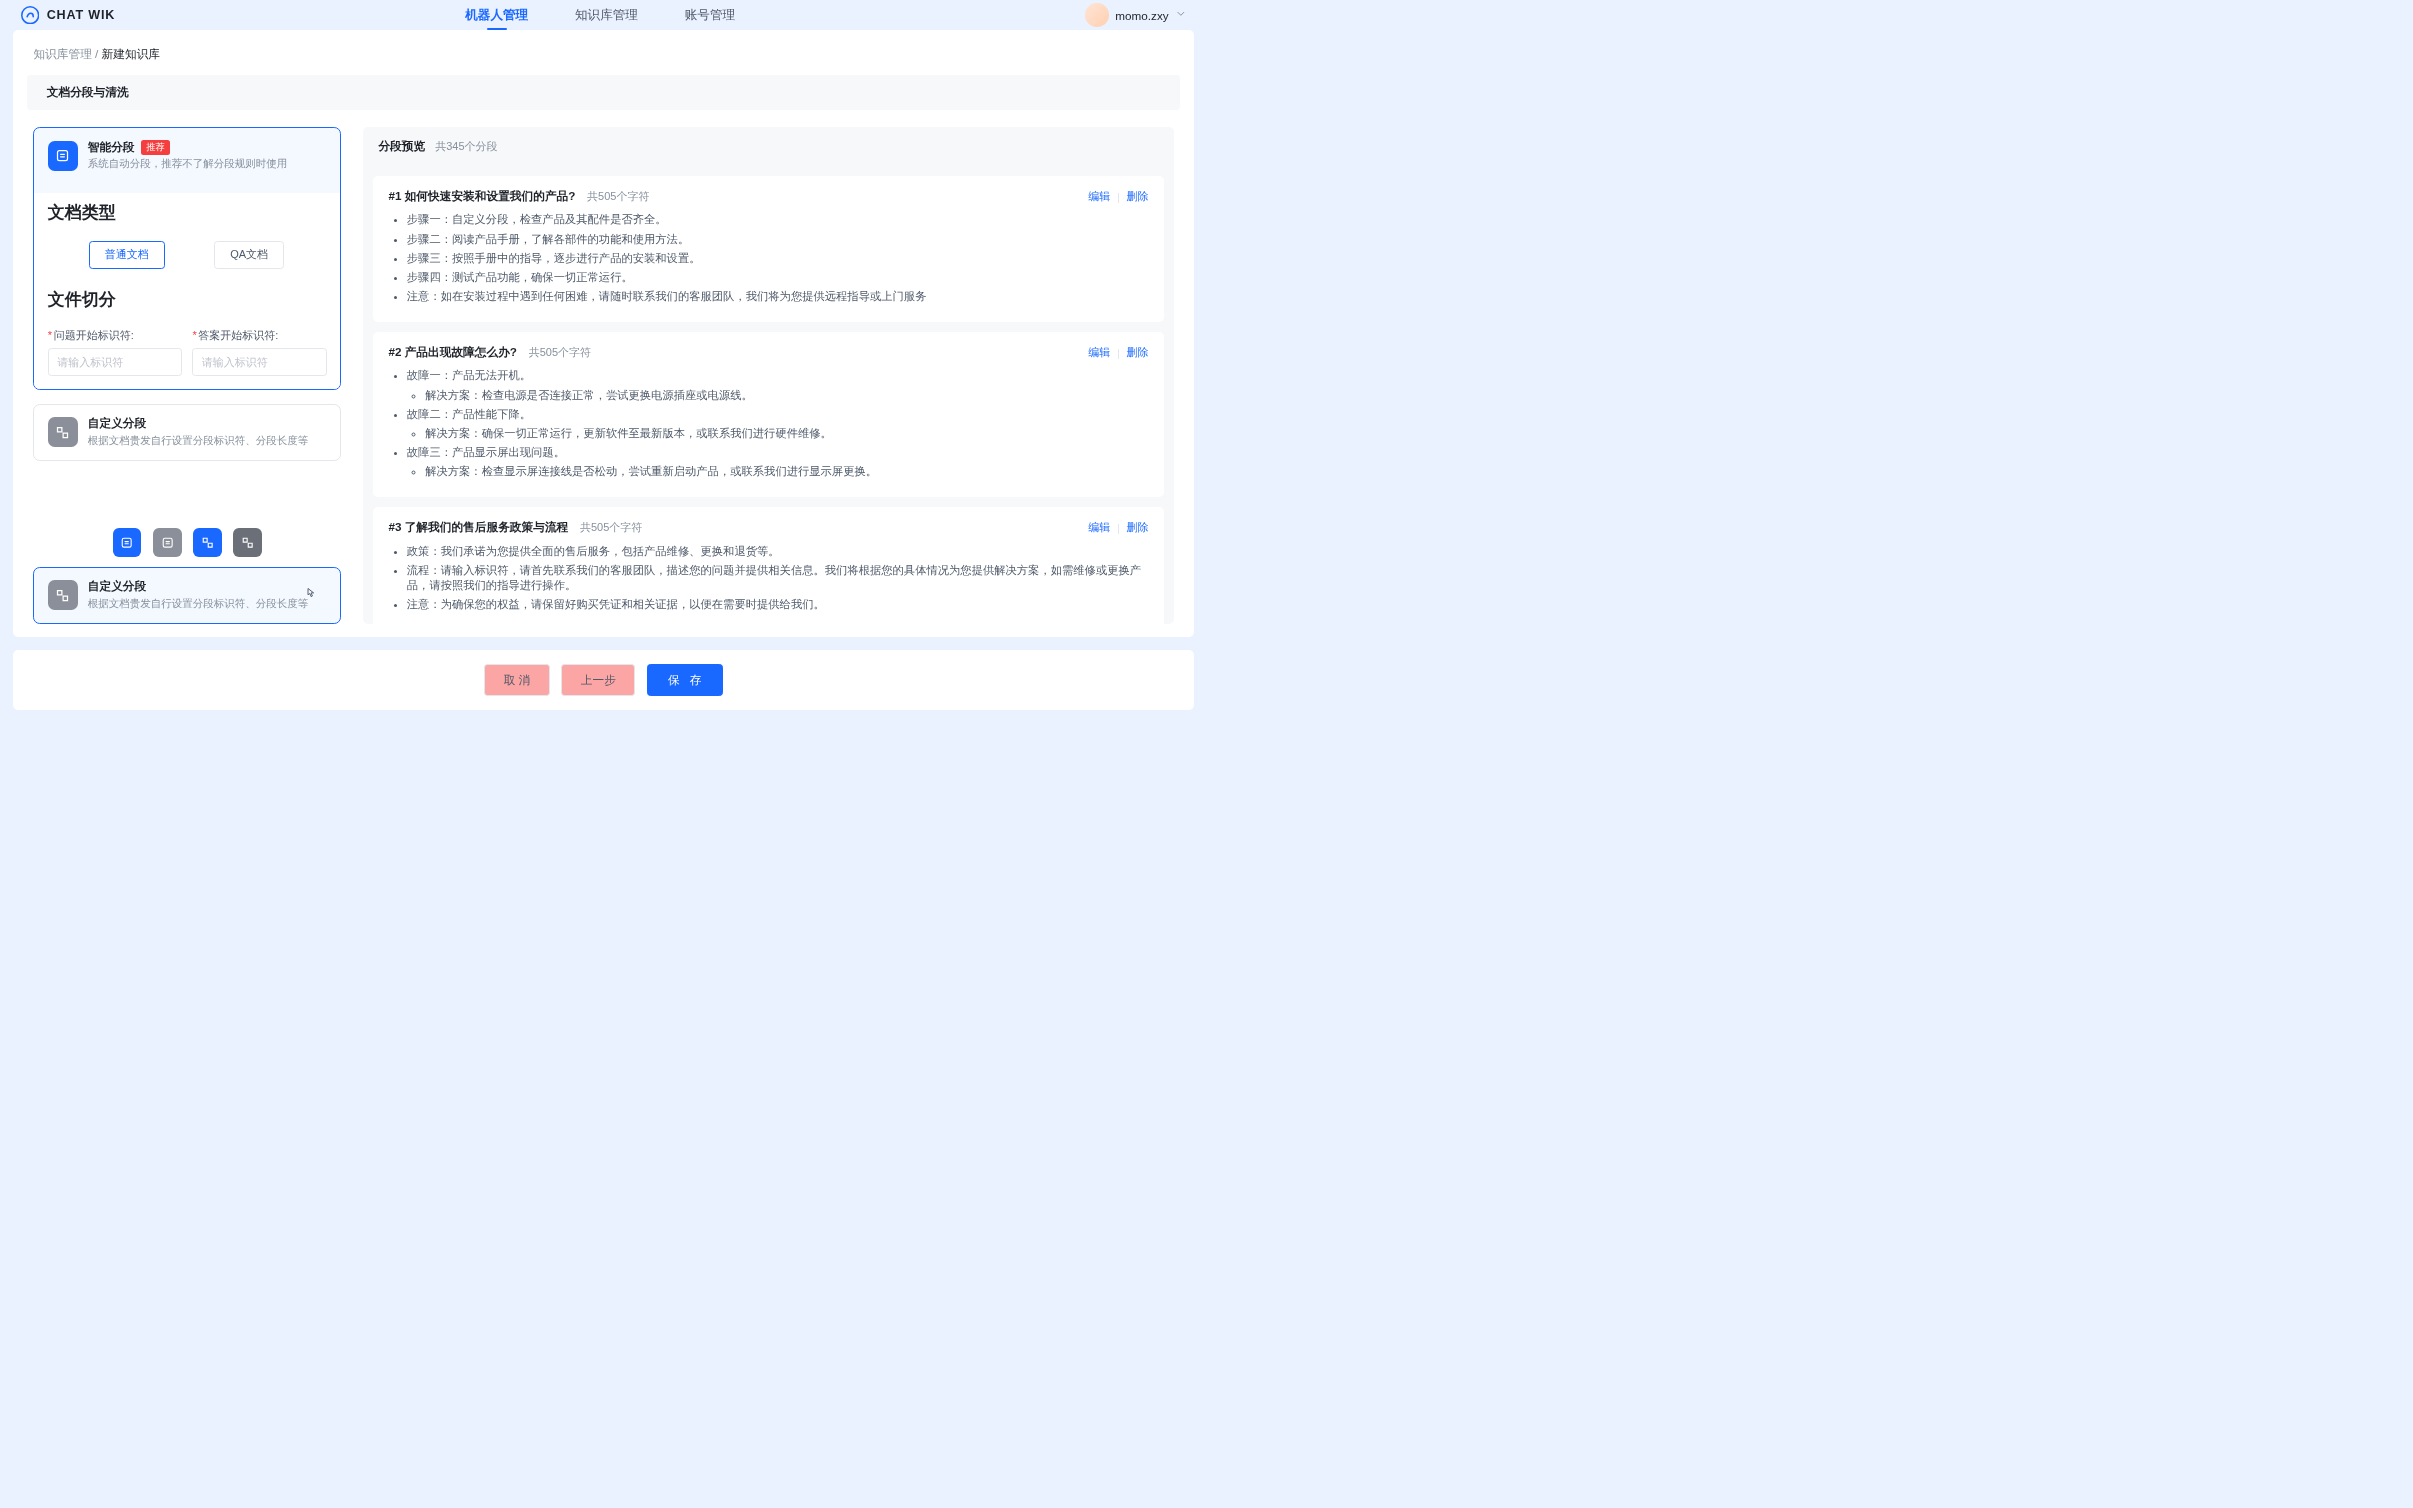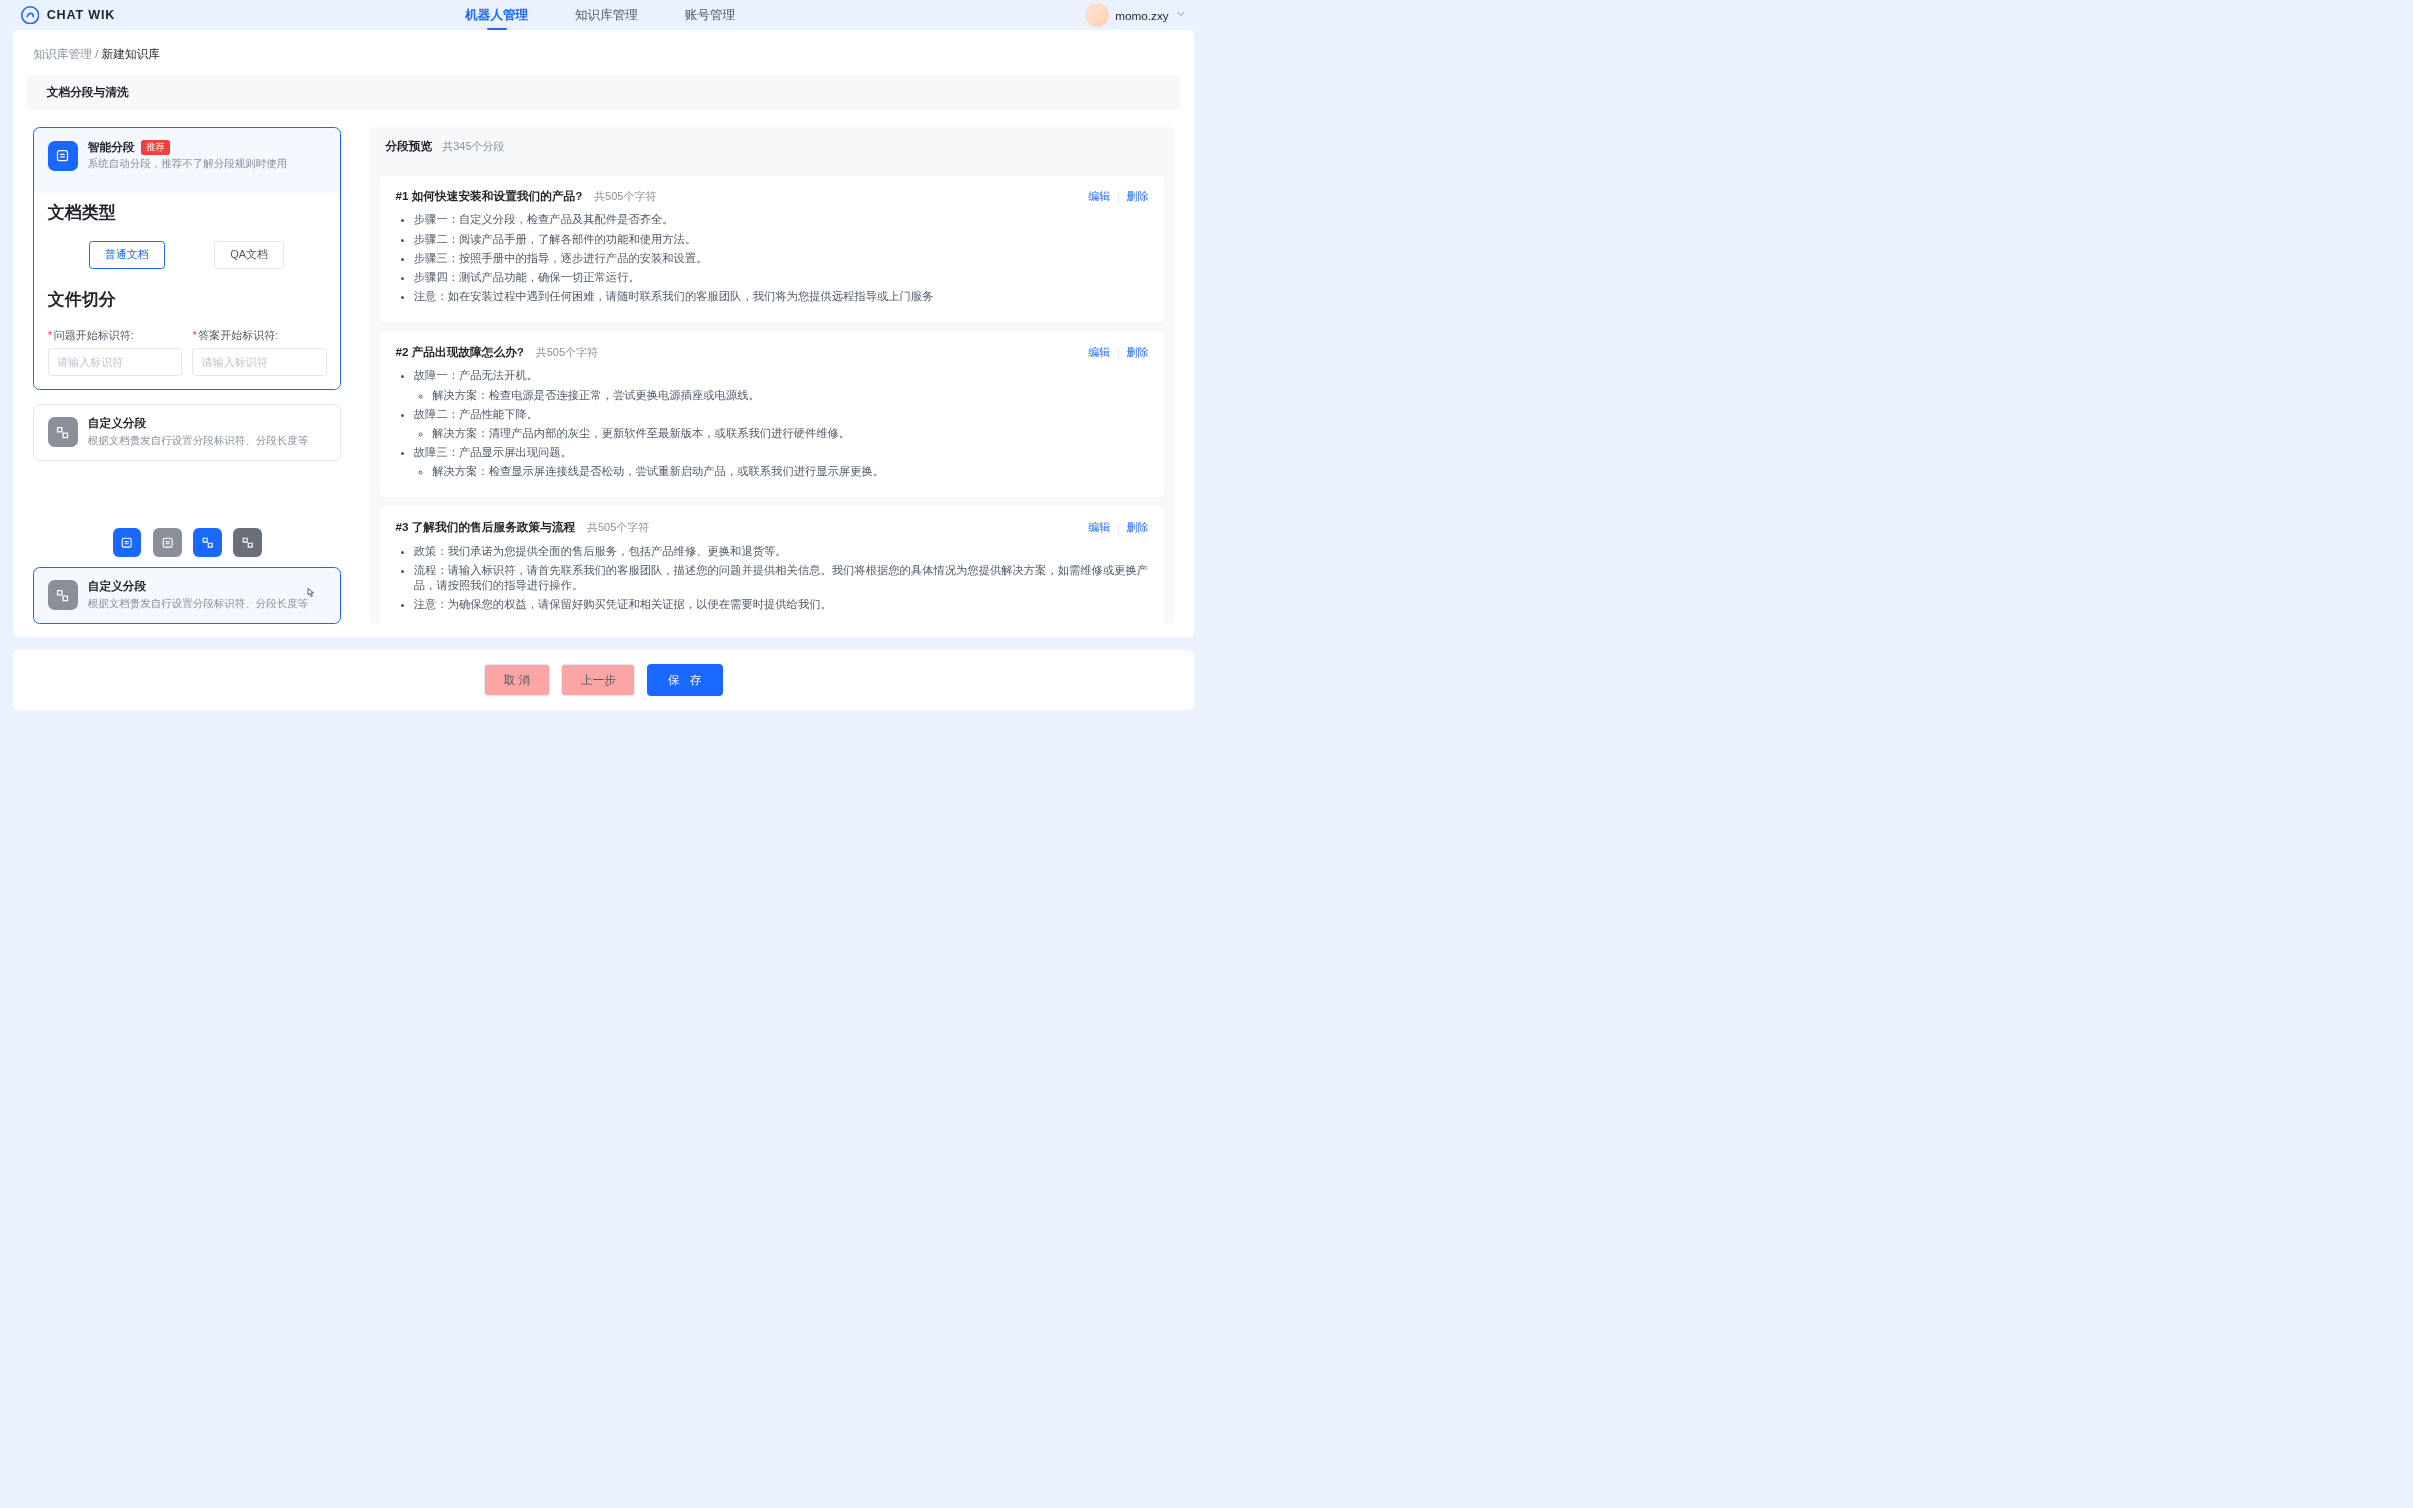--- a/index.html
+++ b/index.html
@@ -93,21 +93,21 @@
 .section-title-bar {
   padding: 10px 20px;
   background: #f7f8fa;
   margin: 3.4px 13.4px;
   border-radius: 3.4px;
   font-weight: 600;
 }
 
 .body-row {
   display: flex;
-  gap: 29px;
+  gap: 22px;
   padding: 13.4px 20px;
   flex: 1;
   overflow: hidden;
 }
 
 
 .left-col {
   width: 308px;
   display: flex;
   flex-direction: column;
@@ -479,21 +479,21 @@
                 <span class="link-btn">编辑</span>
                 <span class="divider-v">|</span>
                 <span class="link-btn">删除</span>
               </div>
             </div>
             <ul>
               <li>故障一：产品无法开机。<ul>
                   <li>解决方案：检查电源是否连接正常，尝试更换电源插座或电源线。</li>
                 </ul></li>
               <li>故障二：产品性能下降。<ul>
-                  <li>解决方案：清理产品内部的灰尘，更新软件至最新版本，或联系我们进行硬件维修。</li>
+                  <li>解决方案：确保一切正常运行，更新软件至最新版本，或联系我们进行硬件维修。</li>
                 </ul></li>
               <li>故障三：产品显示屏出现问题。<ul>
                   <li>解决方案：检查显示屏连接线是否松动，尝试重新启动产品，或联系我们进行显示屏更换。</li>
                 </ul></li>
             </ul>
           </div>
           <div class="segment">
             <div class="segment-head">
               <span class="seg-num-title">#3 了解我们的售后服务政策与流程</span>
               <span class="seg-char-count">共505个字符</span>

